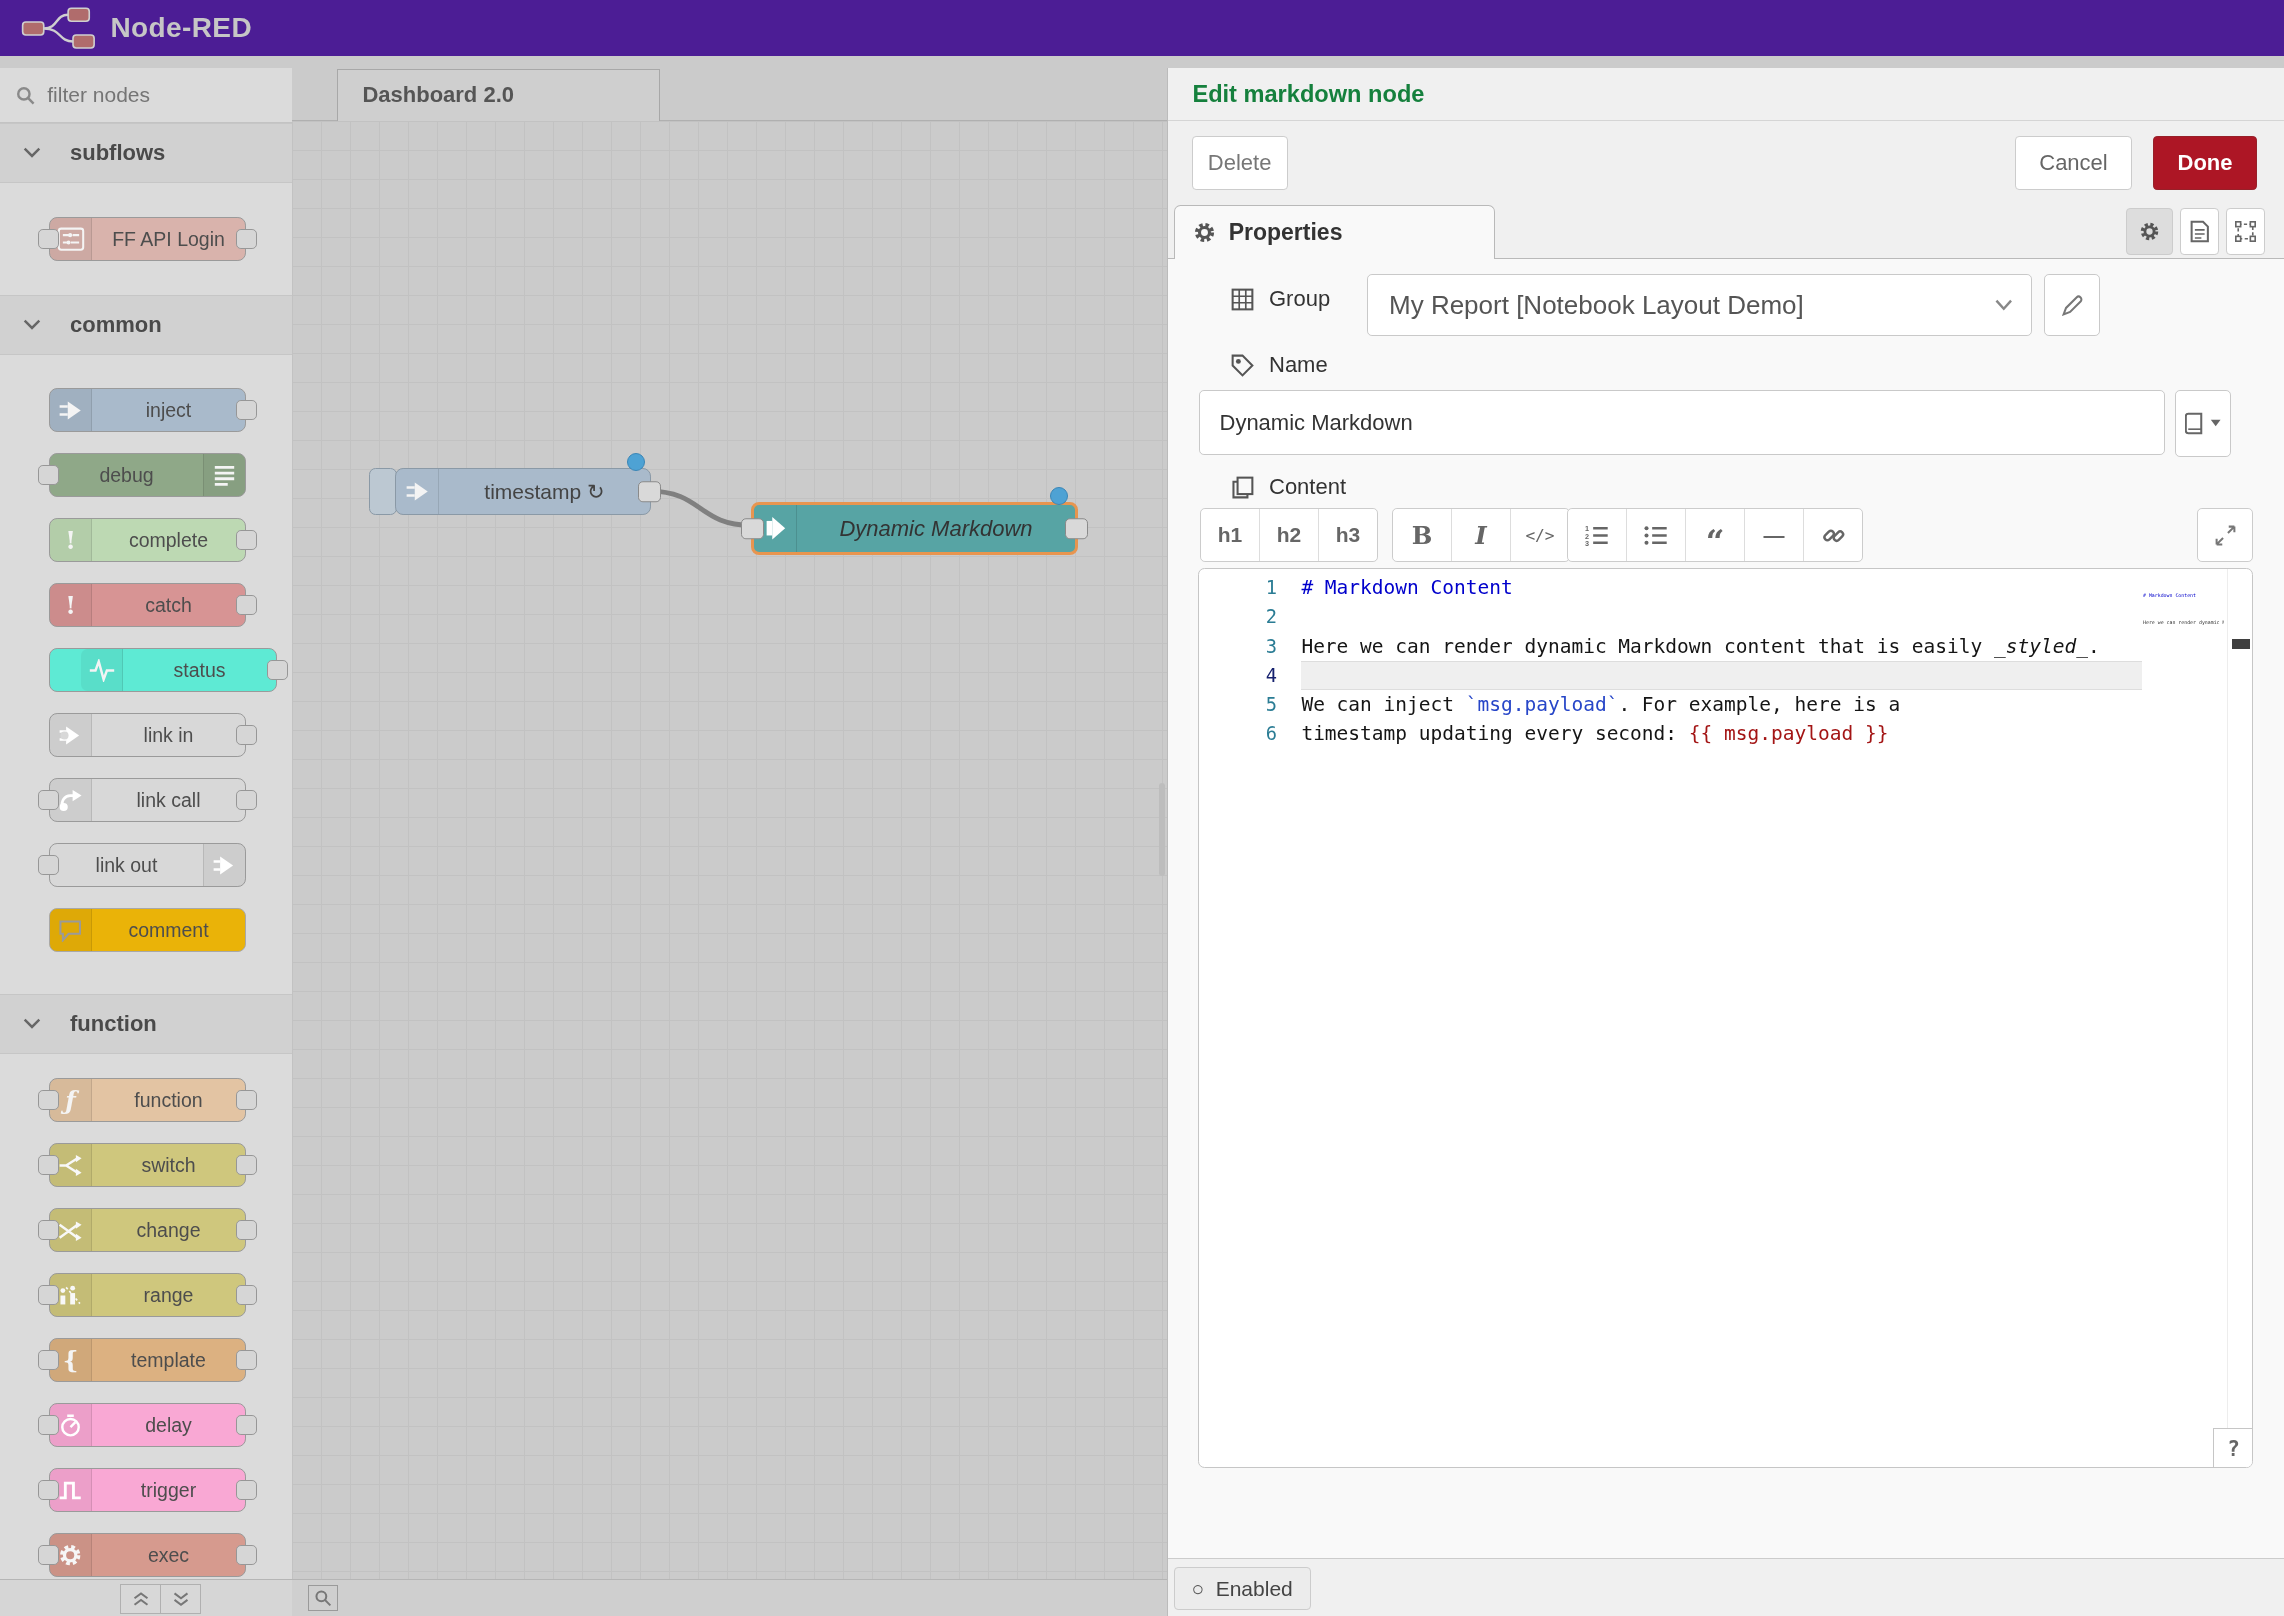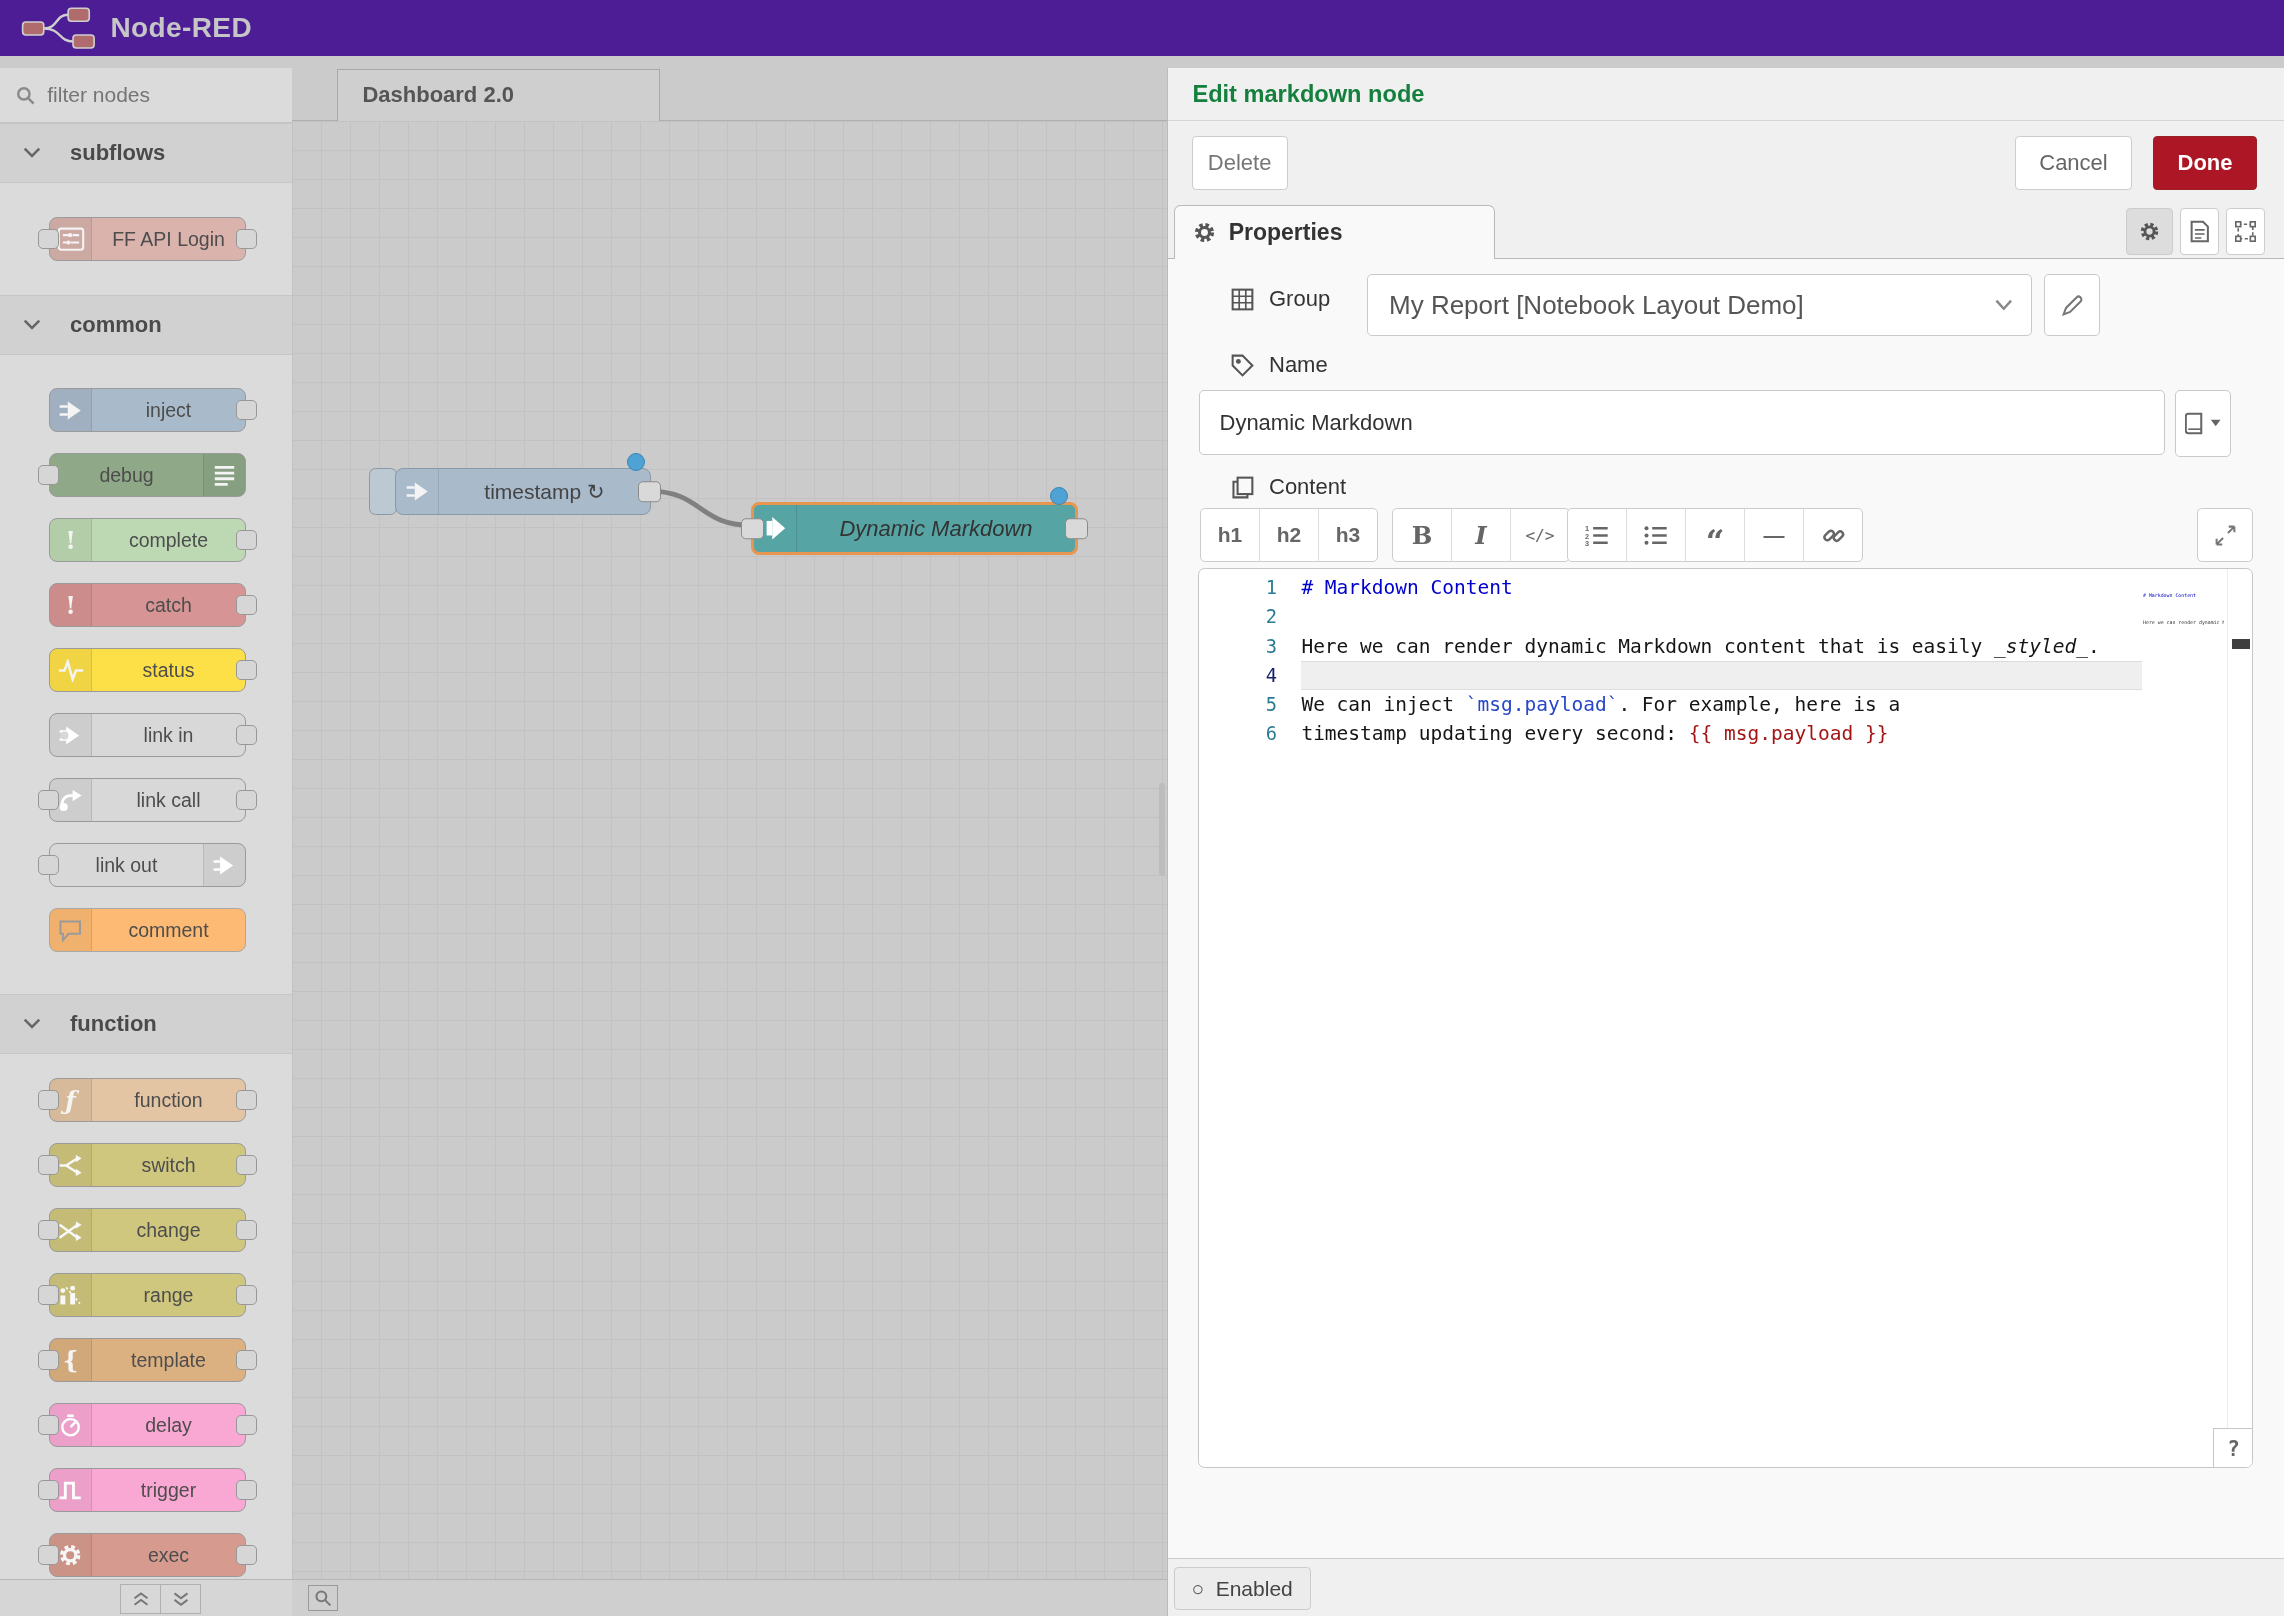--- a/index.html
+++ b/index.html
@@ -25,22 +25,22 @@
   .picon.right{border-right:none;border-left:0.8px solid rgba(0,0,0,.10);border-radius:0 6.5px 6.5px 0;}
   .plabel{flex:1;display:flex;align-items:center;justify-content:center;font-size:19.5px;color:#4d4d4d;}
   .pport{position:absolute;width:19.5px;height:18px;background:#d6d6d6;border:1.6px solid #979797;border-radius:4.9px;top:50%;transform:translateY(-50%);}
   .pport.l{left:-12.2px;} .pport.r{right:-12.2px;}
   .iglyph{font-size:24.4px;font-weight:bold;color:#f4f4f4;font-family:"DejaVu Serif",serif;}
   #palette-footer{position:absolute;left:0;bottom:0;width:100%;height:36px;background:#d6d6d6;border-top:0.8px solid #b5b5b5;}
   .pfbtn{position:absolute;top:4.1px;width:39px;height:28px;background:#d8d8d8;border:0.8px solid #b0b0b0;display:flex;align-items:center;justify-content:center;color:#777;}
 
   
   .c-ff{background:#d9b3ac;} .c-inject{background:#a9bacb;} .c-debug{background:#8fa888;}
-  .c-complete{background:#bdd9b3;} .c-catch{background:#d79494;} .c-status{background:#fde047;}
-  .c-link{background:#d8d8d8;} .c-comment{background:#fdba74;border-color:#a8a8a8;}
+  .c-complete{background:#bdd9b3;} .c-catch{background:#d79494;} .c-status{background:#5eead4;padding-left:31px;}
+  .c-link{background:#d8d8d8;} .c-comment{background:#eab308;border-color:#a8a8a8;}
   .c-function{background:#e3c4a3;} .c-switch{background:#cfc77d;} .c-template{background:#dcb181;}
   .c-delay{background:#f9a8d4;} .c-exec{background:#d69a8e;}
 
   
   #canvas{left:292px;top:68px;width:875px;height:1548px;background:#cbcbcb;overflow:hidden;}
   #grid{position:absolute;left:0;top:52px;width:100%;height:1460px;border-top:0.8px solid #b0b0b0;
         background-image:linear-gradient(#c2c2c2 0.8px,transparent 0.8px),linear-gradient(90deg,#c2c2c2 0.8px,transparent 0.8px);
         background-size:29px 29px;}
   #flowtab{position:absolute;left:45px;top:0.8px;width:321px;height:51px;background:#cfcfcf;border:0.8px solid #a8a8a8;border-bottom:none;display:flex;align-items:center;z-index:2;}
   #flowtab span{margin-left:24.4px;font-size:22px;font-weight:bold;color:#555;}

